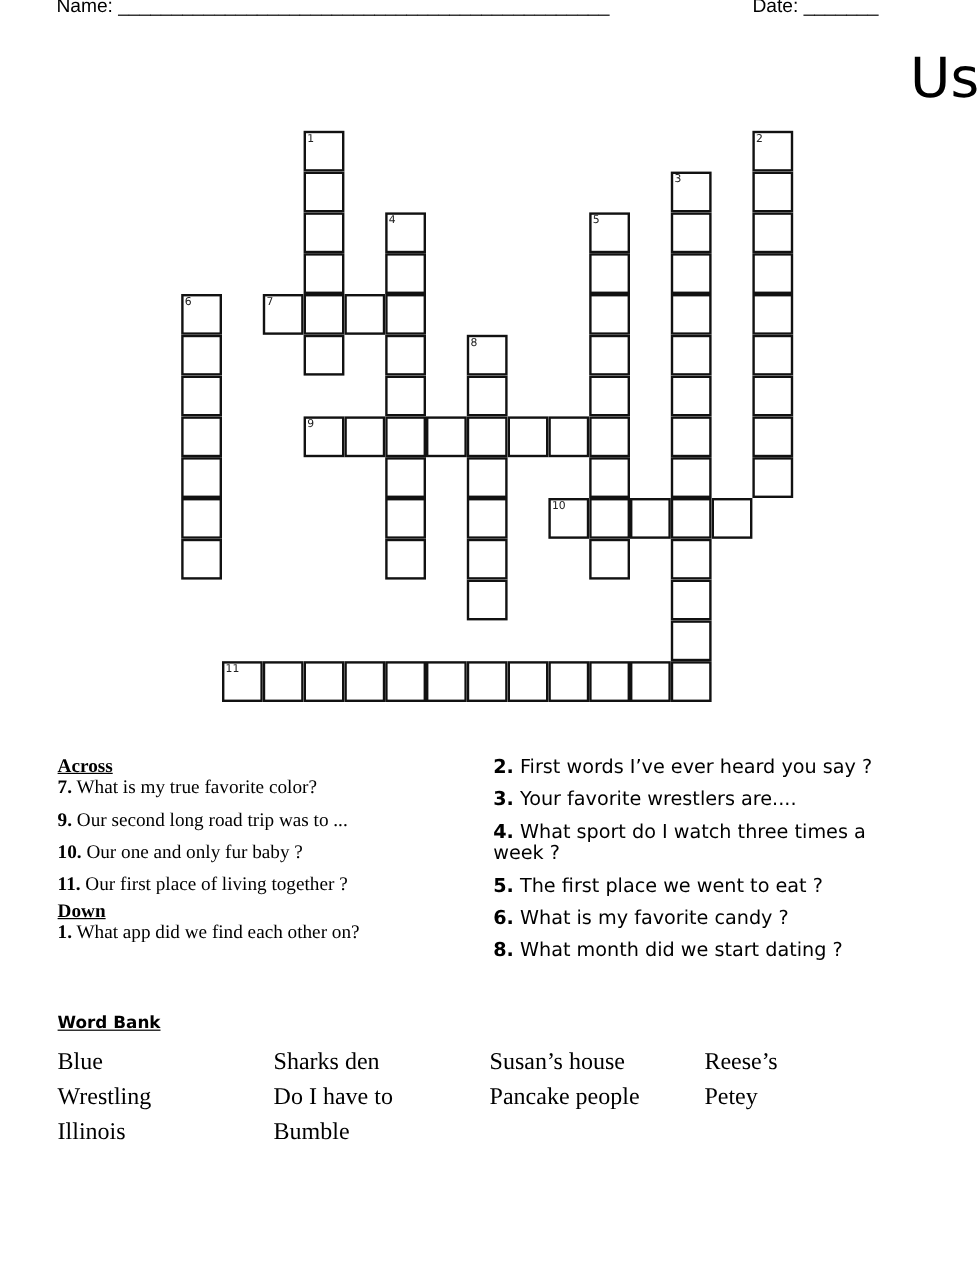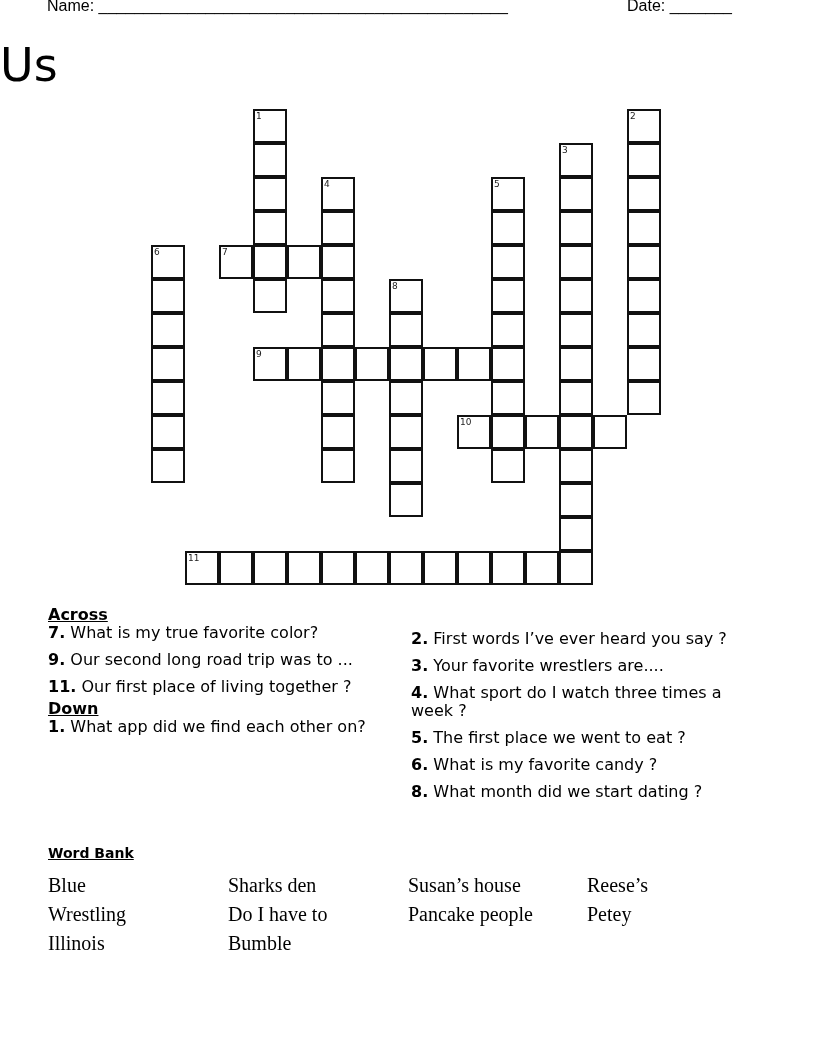--- a/index.html
+++ b/index.html
@@ -1,31 +1,31 @@
 <!DOCTYPE html>
 <html><head>
 <meta charset="utf-8">
 <style>
   html, body { margin: 0; padding: 0; background: #ffffff; }
   body { width: 816px; height: 1056px; position: relative; overflow: hidden; color: #000; }
   .hdr { position: absolute; top: -3px; font-family: "Liberation Sans", sans-serif; font-size: 16px; white-space: pre; }
   #name-line { left: 47px; }
   #date-line { left: 627px; }
-  .title { position: absolute; top: 30px; left: 0; width: 816px; text-align: left;
+  .title { position: absolute; top: 30px; left: 0; width: 816px; text-align: right;
            font-family: "DejaVu Sans", sans-serif; font-size: 46px; line-height: 70px; }
   #grid { position: absolute; left: 0; top: 0; width: 816px; height: 600px; }
   .cell { position: absolute; width: 34px; height: 34px; box-sizing: border-box;
           border: 2px solid #111; background: #fff; margin-left: -1px; margin-top: -1px; }
   .cell .num { position: absolute; left: 1px; top: 0px; font-family: "DejaVu Sans", sans-serif;
                font-size: 9px; line-height: 10px; color: #222; }
   .clues { position: absolute; font-family: "DejaVu Sans", sans-serif; font-size: 16px; line-height: 18px; }
   .clues .heading { font-weight: bold; text-decoration: underline; margin-bottom: 0px; }
   .clue { margin-bottom: 9px; }
   .clue b { font-weight: bold; }
-  #col-left { left: 48px; top: 606px; width: 350px; }
+  #col-left { left: 48px; top: 630px; width: 350px; font-family: Liberation Serif, serif; }
   #col-right { left: 411px; top: 630px; width: 345px; }
   .wb-title { position: absolute; left: 48px; top: 845px; font-family: "DejaVu Sans", sans-serif;
               font-size: 14px; font-weight: bold; text-decoration: underline; }
   .wb-grid { position: absolute; left: 48px; top: 873px; display: grid;
              grid-template-columns: 180px 180px 179px 200px; row-gap: 4px;
              font-family: Liberation Serif, serif; font-size: 20px; line-height: 25px; }
 </style>
 </head>
 <body>
 
@@ -137,20 +137,21 @@
     <div class="cell" style="left: 424px; top: 552px;"></div>
     <div class="cell" style="left: 458px; top: 552px;"></div>
     <div class="cell" style="left: 492px; top: 552px;"></div>
     <div class="cell" style="left: 526px; top: 552px;"></div>
   </div>
 
 <div class="clues" id="col-left">
   <div class="heading">Across</div>
   <div class="clue"><b>7</b><b>.</b> <span>What is my true favorite color?</span></div>
   <div class="clue"><b>9</b><b>.</b> <span>Our second long road trip was to ...</span></div>
+  <div class="clue"><b>10</b><b>.</b> <span>Our one and only fur baby ?</span></div>
   <div class="clue" style="margin-bottom:4px"><b>11</b><b>.</b> <span>Our first place of living together ?</span></div>
   <div class="heading">Down</div>
   <div class="clue" style="width:320px"><b>1</b><b>.</b> <span>What app did we find each other on?</span></div>
 </div>
 
 <div class="clues" id="col-right">
   <div class="clue"><b>2</b><b>.</b> <span>First words I’ve ever heard you say ?</span></div>
   <div class="clue"><b>3</b><b>.</b> <span>Your favorite wrestlers are....</span></div>
   <div class="clue"><b>4</b><b>.</b> <span>What sport do I watch three times a week ?</span></div>
   <div class="clue"><b>5</b><b>.</b> <span>The first place we went to eat ?</span></div>

